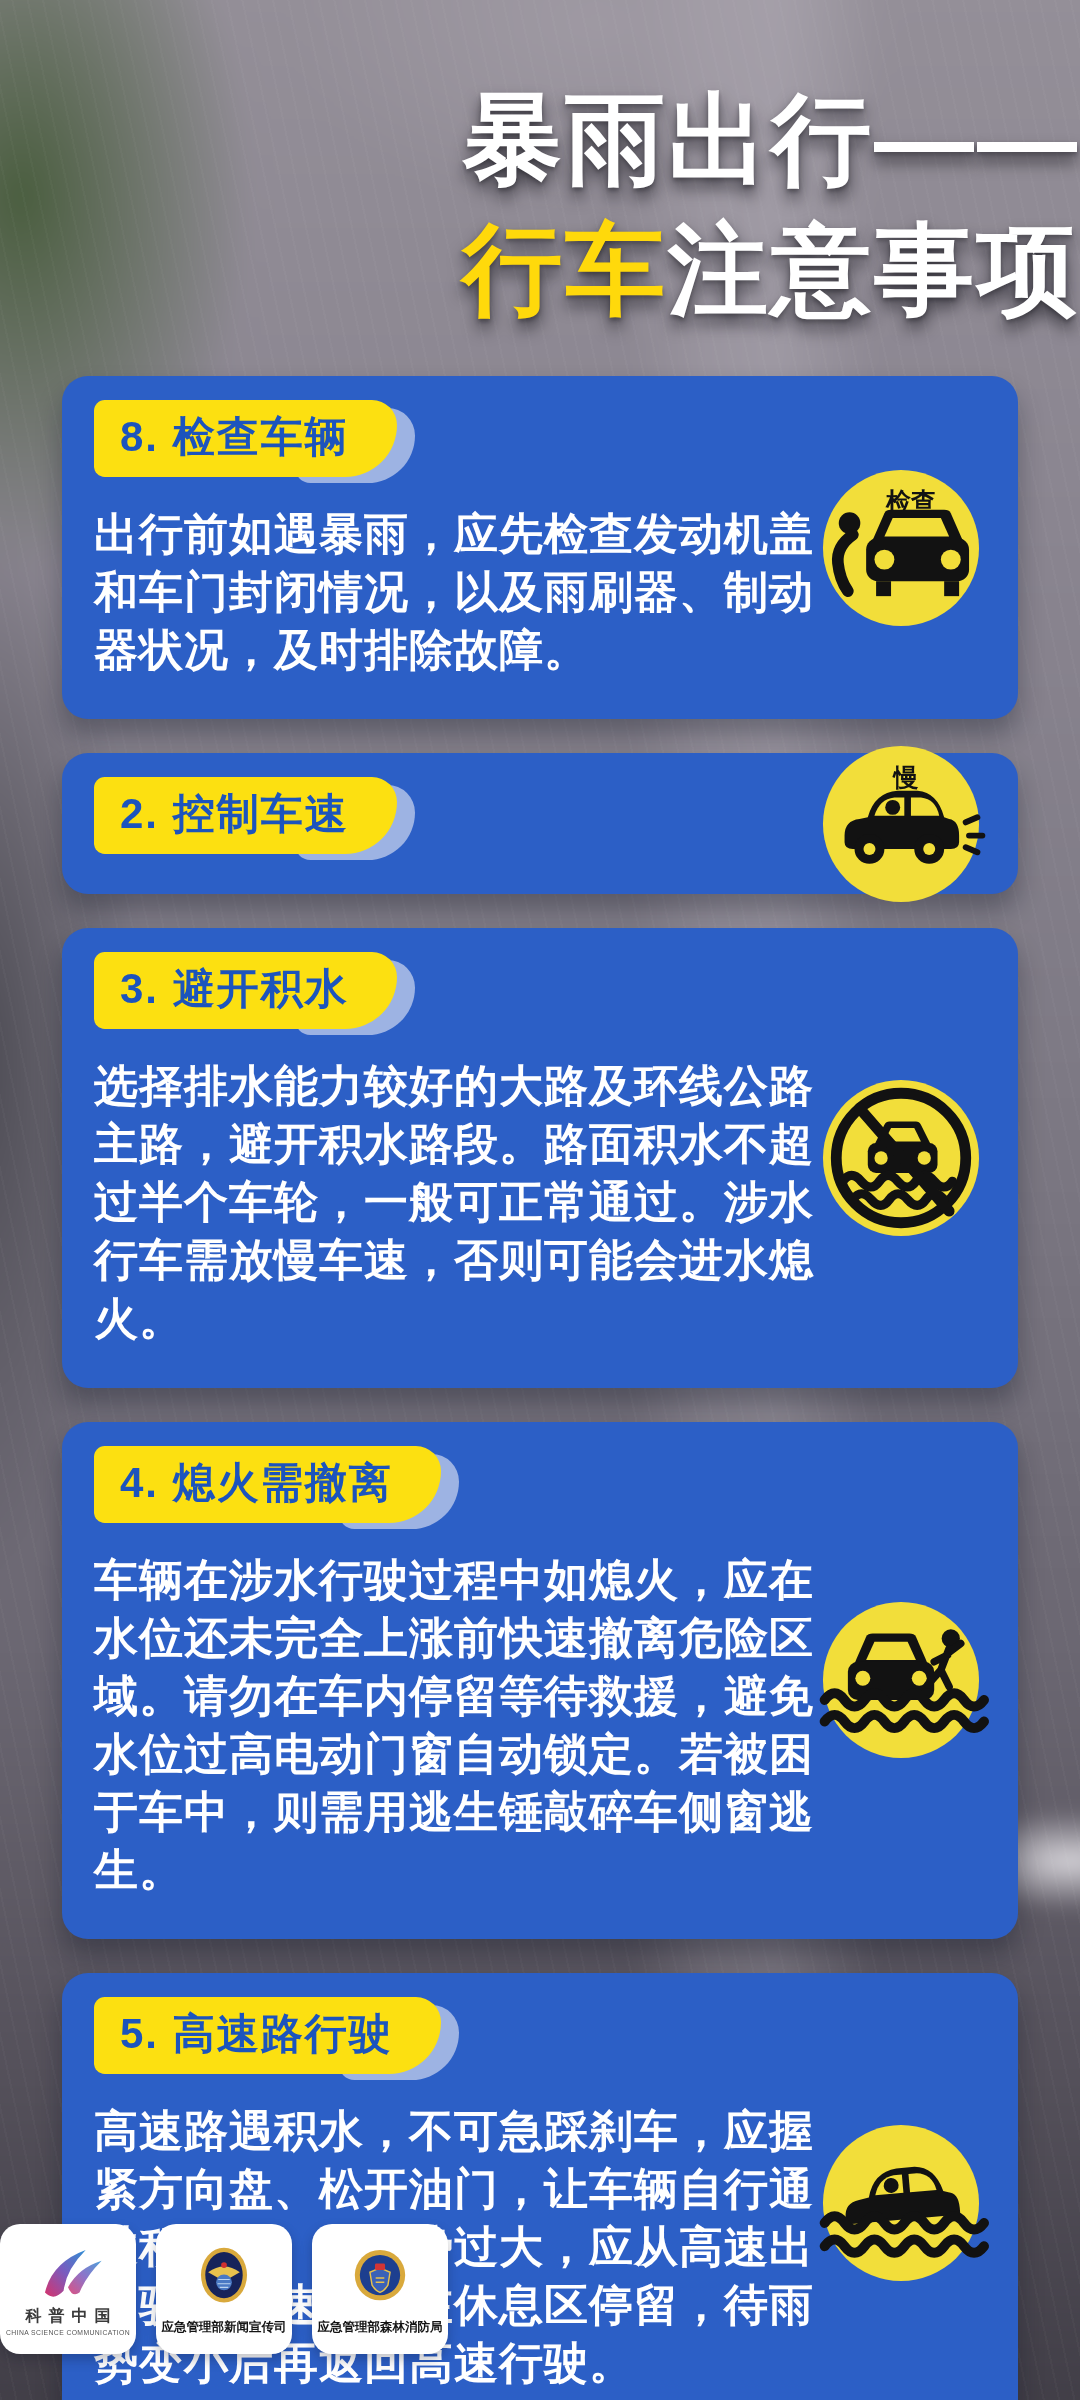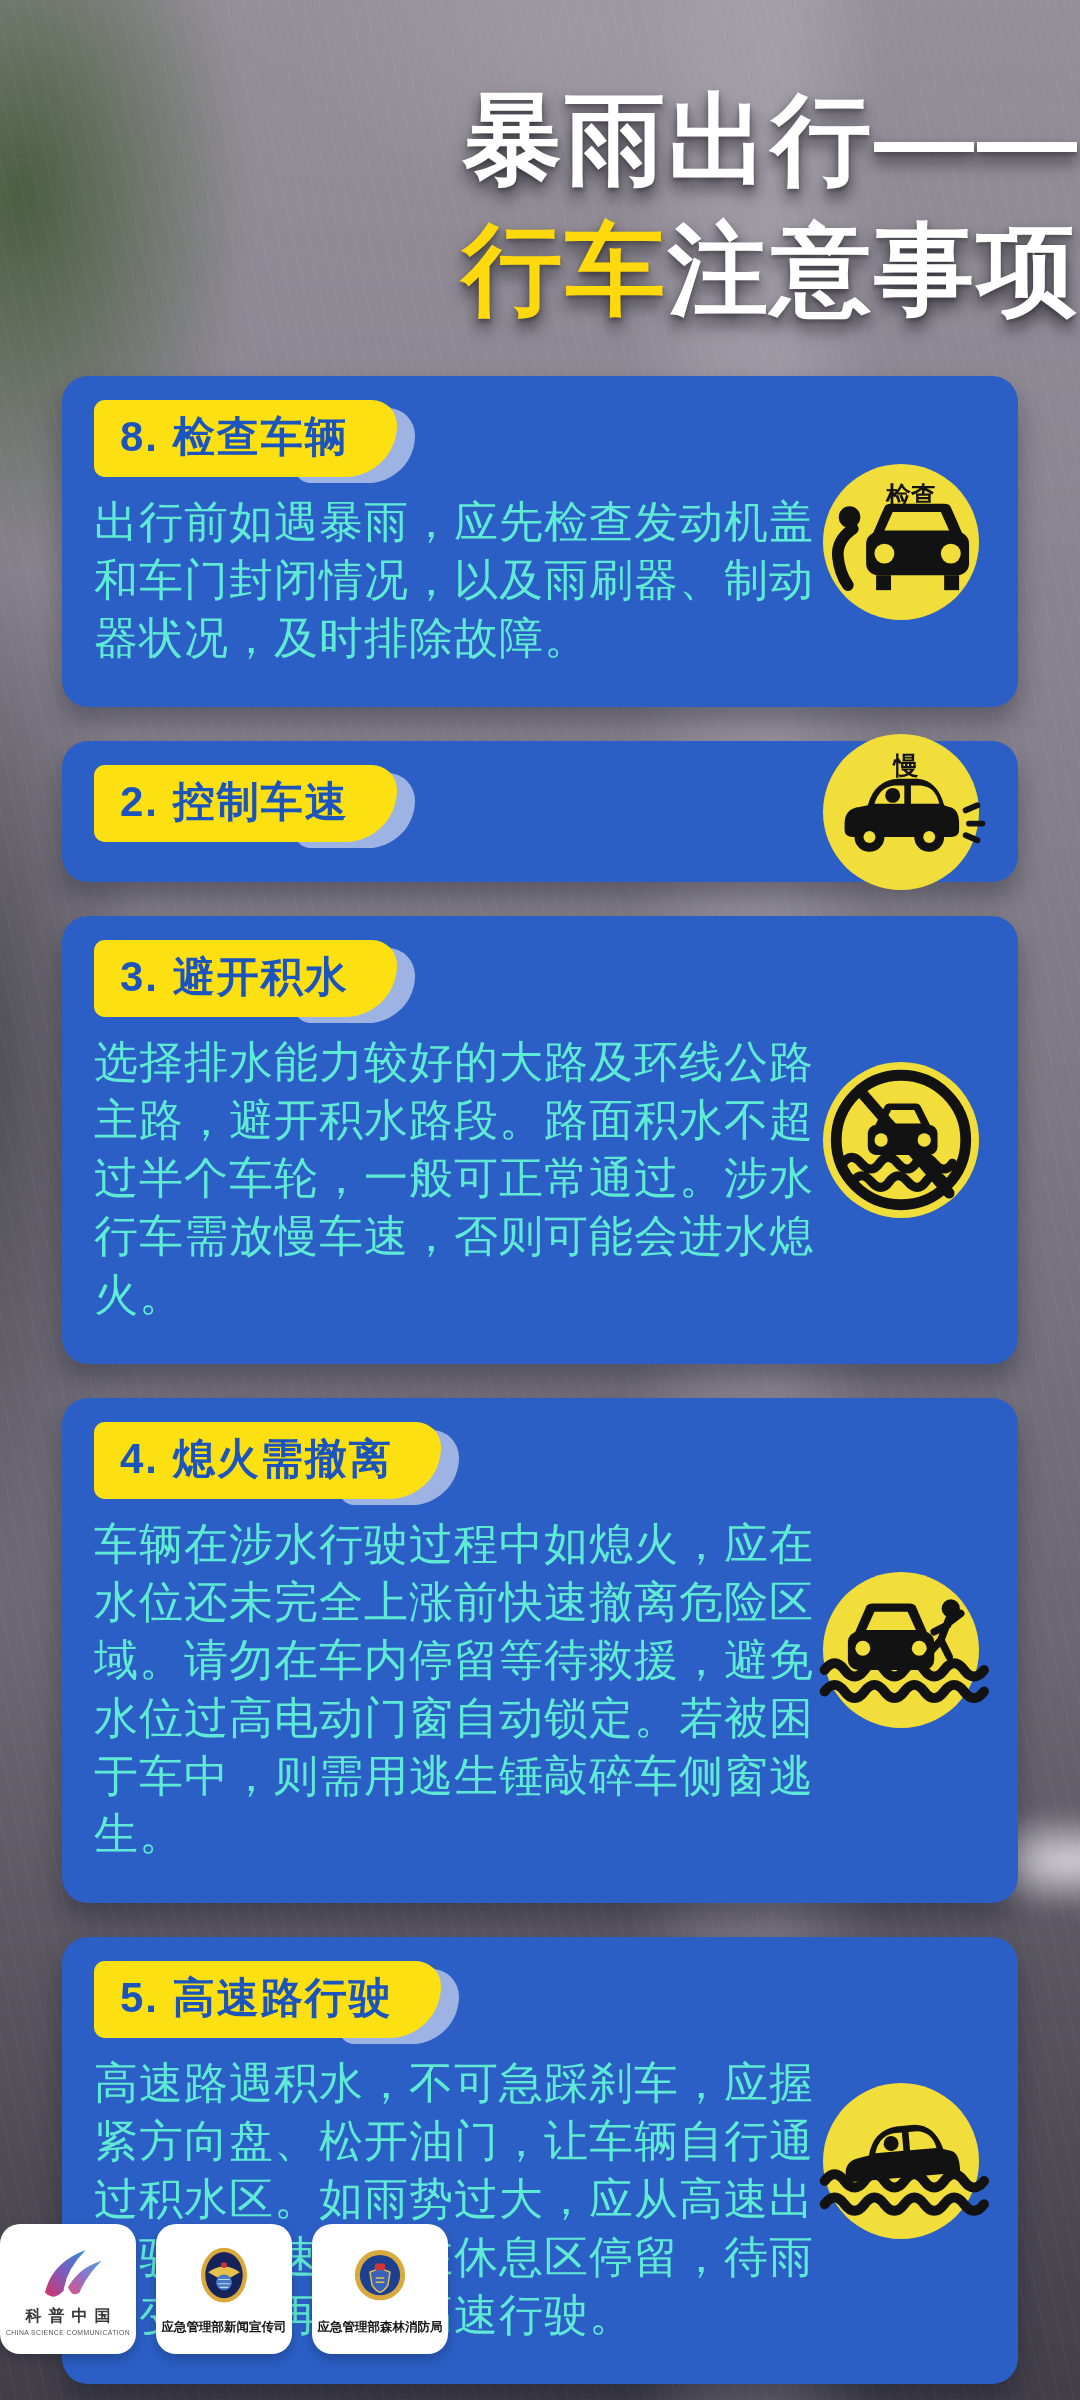--- a/index.html
+++ b/index.html
@@ -37,22 +37,22 @@
   .badge-accent{
     position:absolute;top:8px;bottom:-6px;right:-18px;width:120px;
     background:#9db3e3;border-radius:0 36px 62px 20px;
   }
   .badge{
     position:relative;display:inline-block;background:#fce011;color:#1c54bd;
     font-weight:bold;font-size:42px;letter-spacing:2px;
     padding:9px 48px 12px 26px;border-radius:12px 28px 58px 12px;
   }
   .body-text{
-    margin-top:16px;width:720px;color:#5eead4;font-size:44px;line-height:1.32;
-    font-weight:normal;letter-spacing:1px;
+    margin-top:28px;width:720px;color:#ffffff;font-size:44px;line-height:1.32;
+    font-weight:bold;letter-spacing:1px;
   }
   .card-icon{position:absolute;right:34px;top:50%;transform:translateY(-50%);width:166px;height:166px;}
   .card-icon svg{width:100%;height:100%;overflow:visible;}
   .card-icon text{font-family:"Liberation Sans","DejaVu Sans",sans-serif;font-weight:bold;}
   .footer{position:absolute;left:0;top:2224px;width:100%;display:flex;justify-content:flex-start;gap:20px;}
   .logo-card{
     width:136px;height:130px;background:#ffffff;border-radius:20px;box-sizing:border-box;
     display:flex;flex-direction:column;align-items:center;justify-content:center;padding:6px 4px;
     box-shadow:0 6px 12px rgba(10,15,30,.25);
   }

